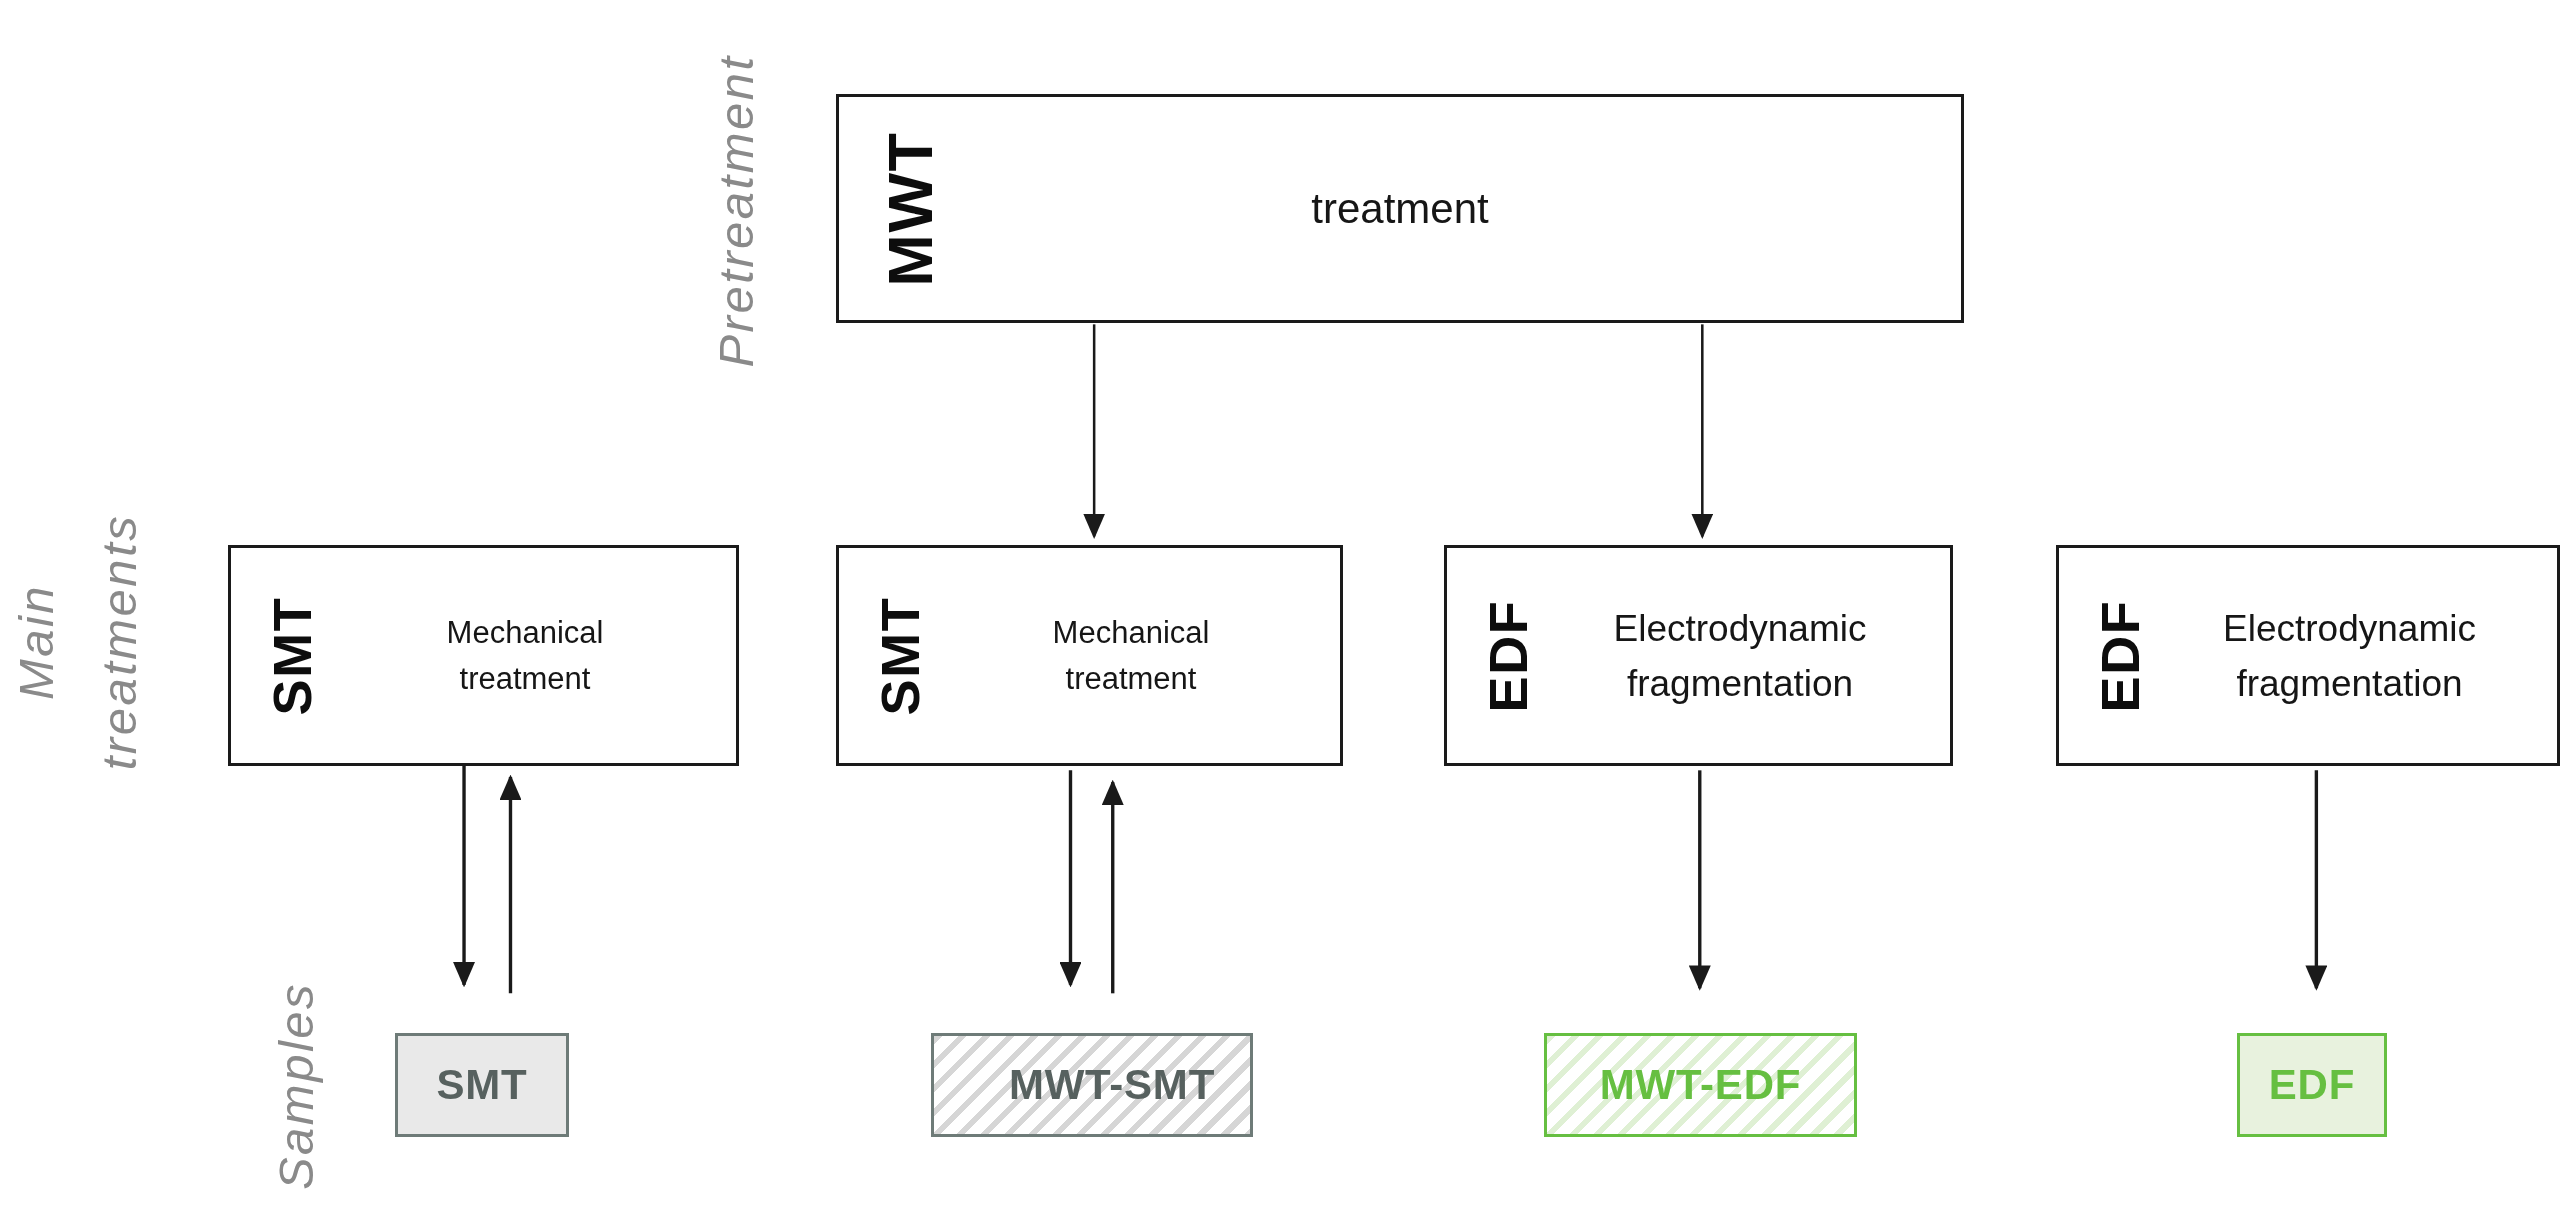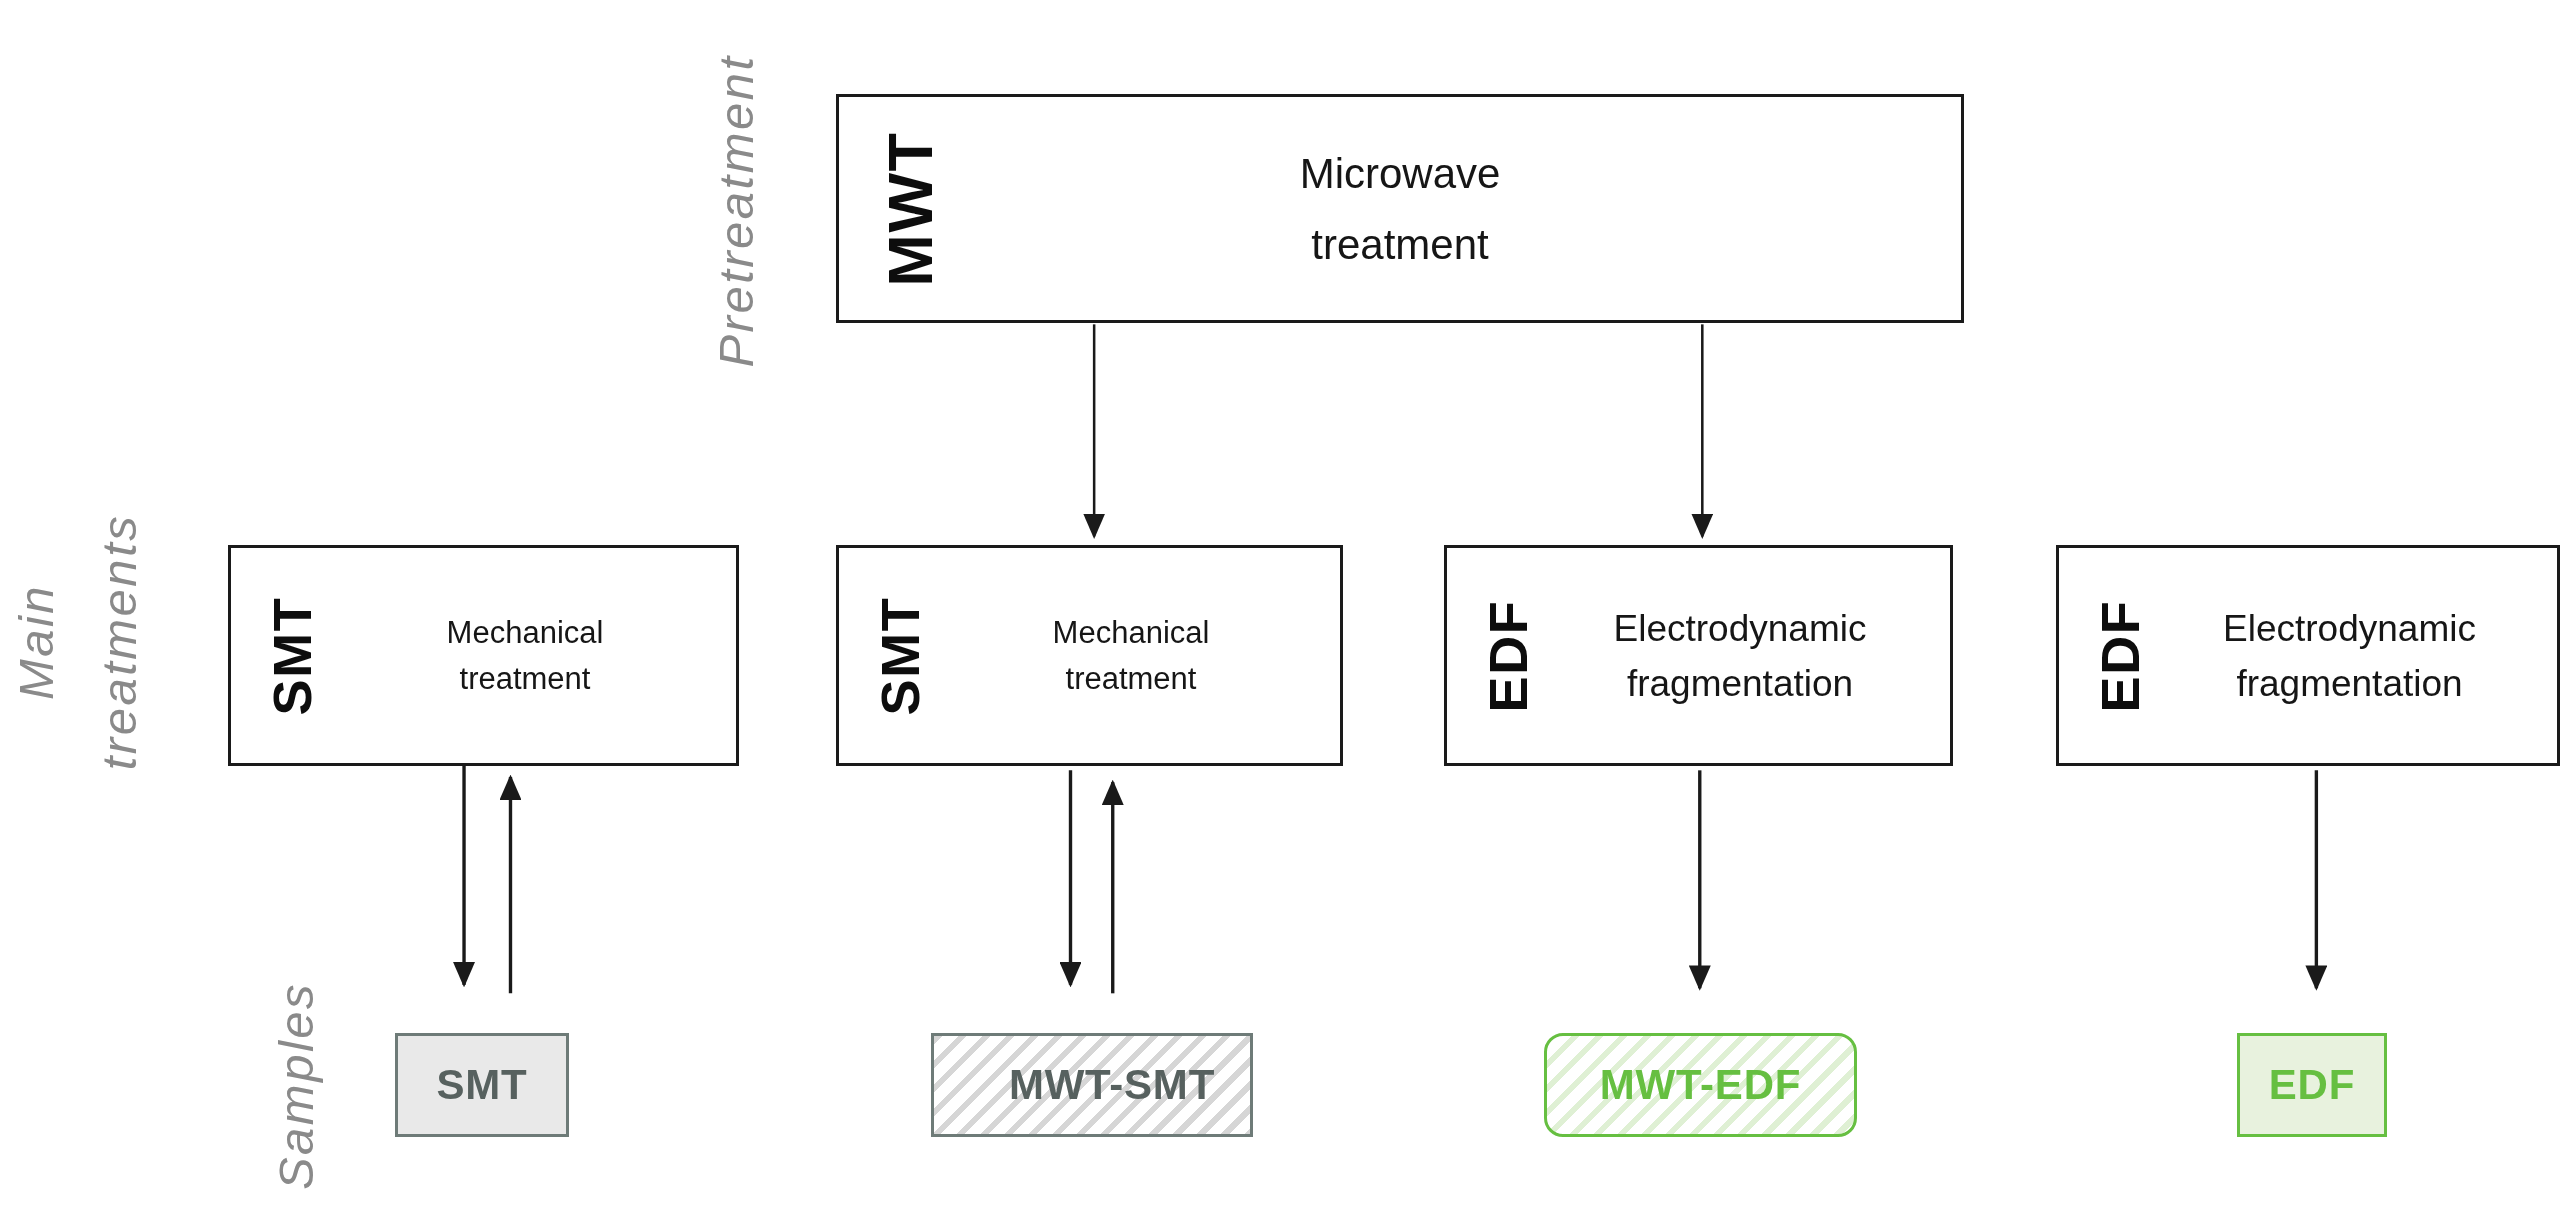--- a/index.html
+++ b/index.html
@@ -31,21 +31,21 @@
     display:flex; align-items:center; justify-content:center;
     font-weight:700; font-size:42px; letter-spacing:0.8px;
   }
   .solid-gray   { background:#e9e9e9; border-color:#6e7b78; color:#57615f; }
   .hatched-gray {
     background:repeating-linear-gradient(135deg,#d6d6d6 0 6px,#ffffff 6px 17px);
     border-color:#6e7b78; color:#57615f;padding-left:40px;
   }
   .hatched-green{
     background:repeating-linear-gradient(135deg,#dff0d4 0 6px,#ffffff 6px 17px);
-    border-color:#66bf41; color:#66bf41;border-radius:19px;
+    border-color:#66bf41; color:#66bf41;
   }
   .solid-green  { background:#e8f2de; border-color:#66bf41; color:#66bf41; }
   
   .side-label {
     position:absolute; color:#8a8a8a; font-style:italic;
     font-size:49px; letter-spacing:2.5px; text-align:center;
     line-height:1.7; white-space:nowrap;
     transform:translate(-50%,-50%) rotate(-90deg);
   }
   
@@ -78,21 +78,20 @@
   <div class="side-label" style="left:78px; top:642px;">
     <div>Main</div>
     <div>treatments</div>
   </div>
 
   <div class="side-label" style="left:297px; top:1086px;">Samples</div>
 
   <div class="tbox mwt-box" style="left:836px; top:94px; width:1128px; height:229px;">
     <div class="abbr">MWT</div>
     <div class="blabel">
-      <div>Microwave</div>
       <div>treatment</div>
     </div>
   </div>
 
   <div class="tbox" style="left:228px; top:545px; width:511px; height:221px;">
     <div class="abbr">SMT</div>
     <div class="blabel">
       <div>Mechanical</div>
       <div>treatment</div>
     </div>

